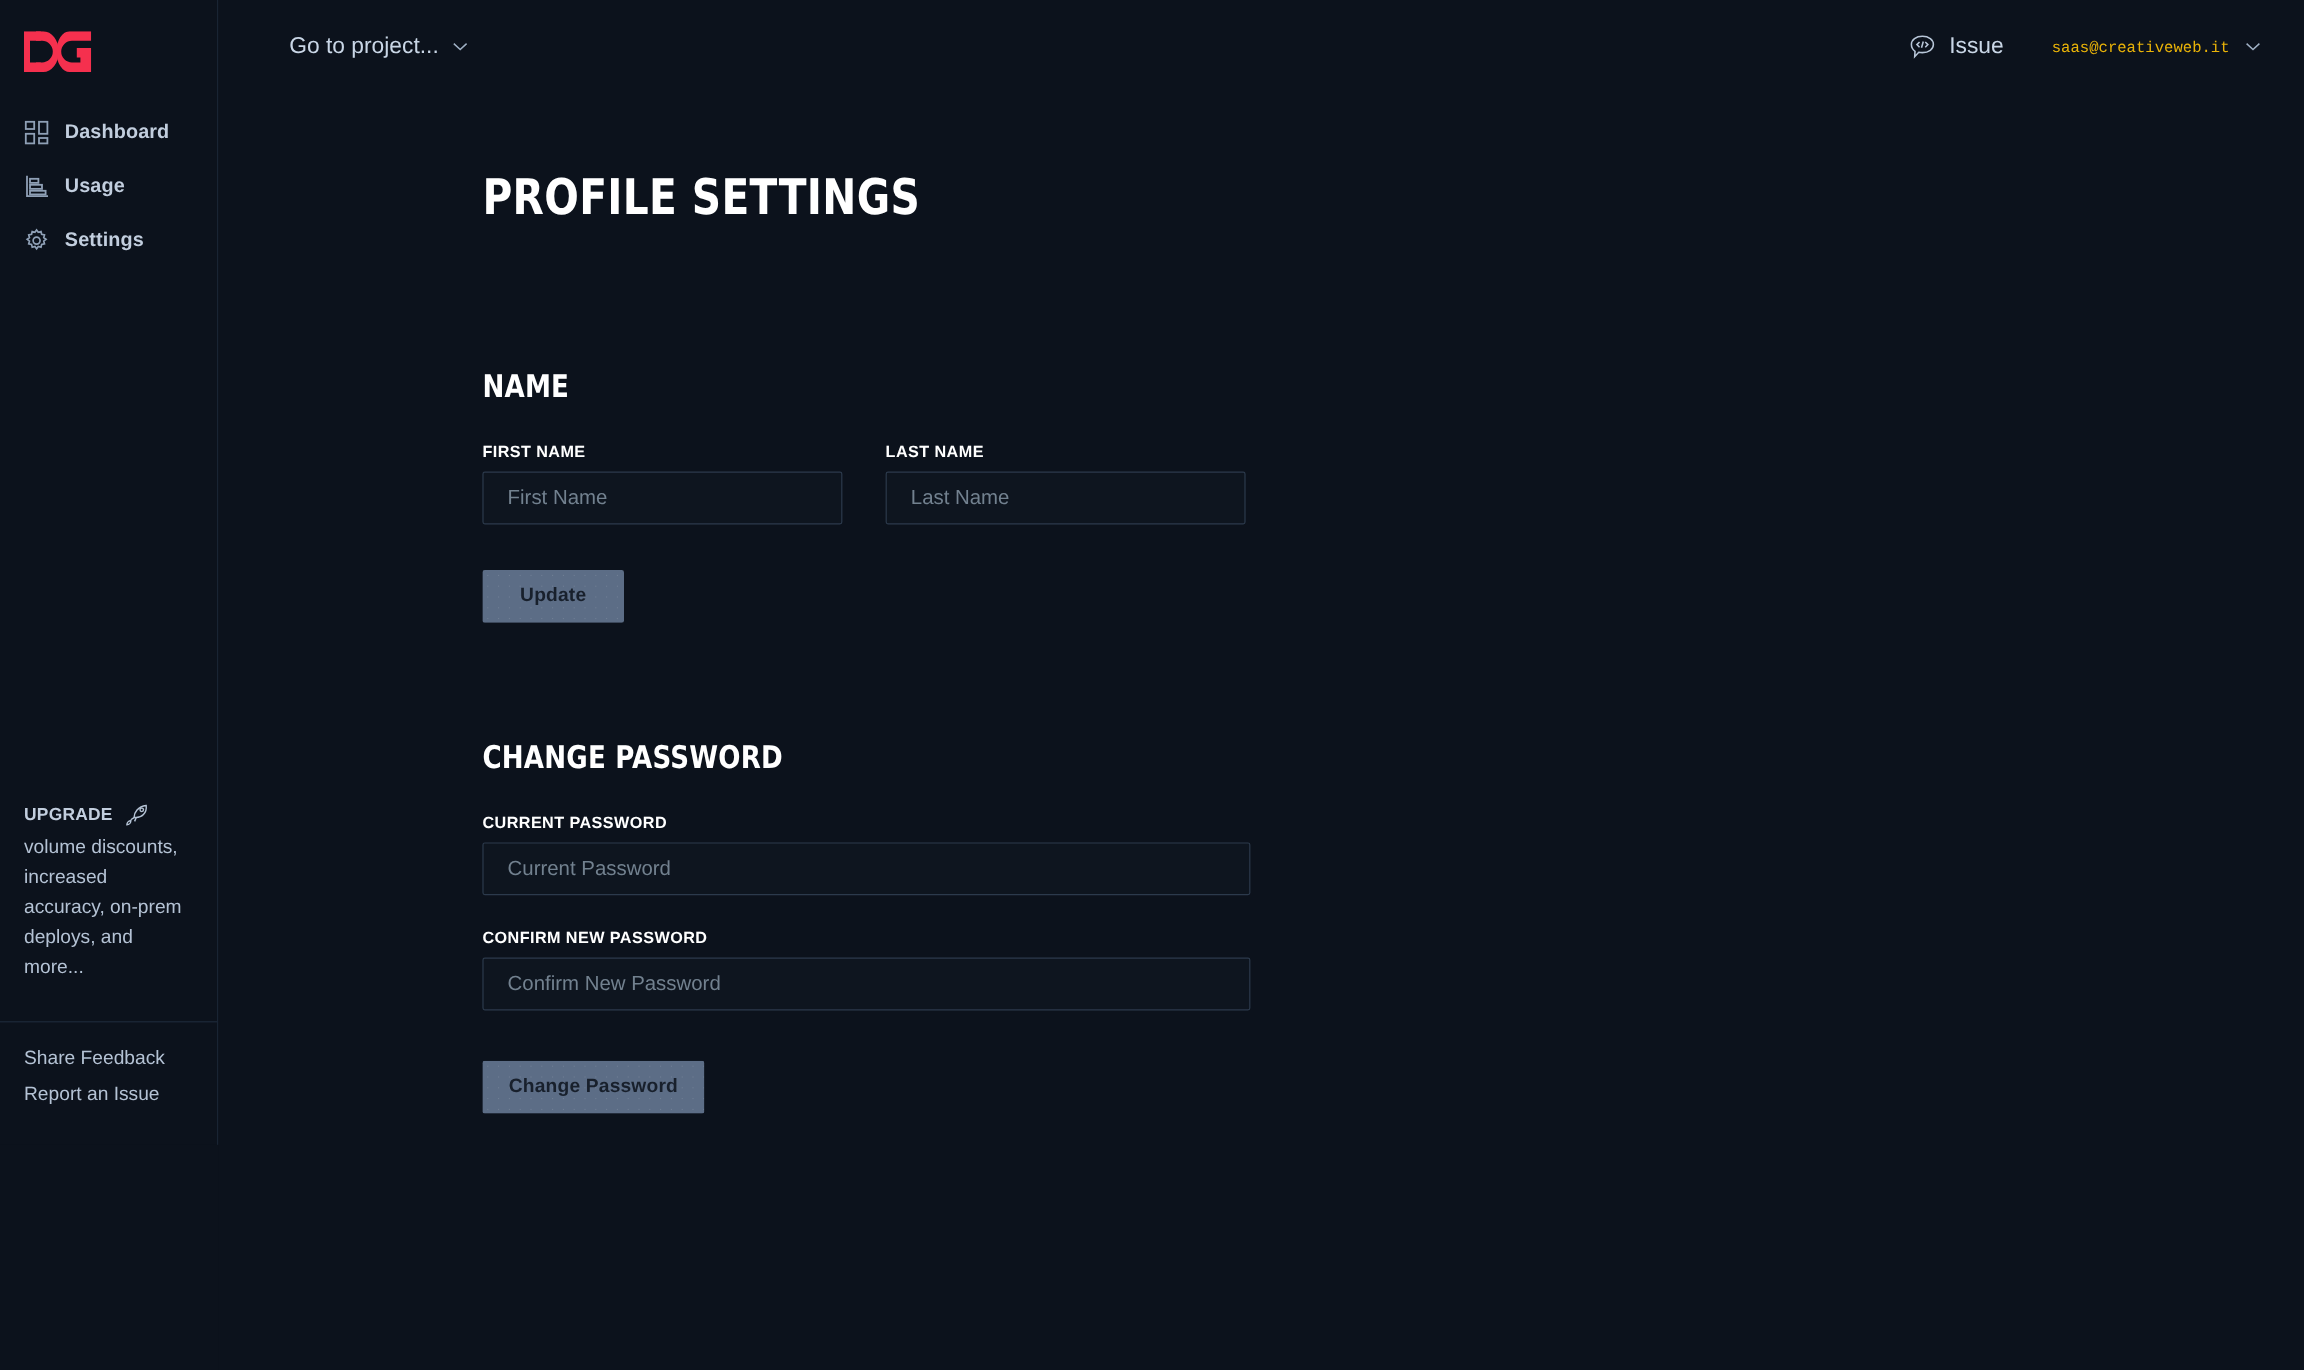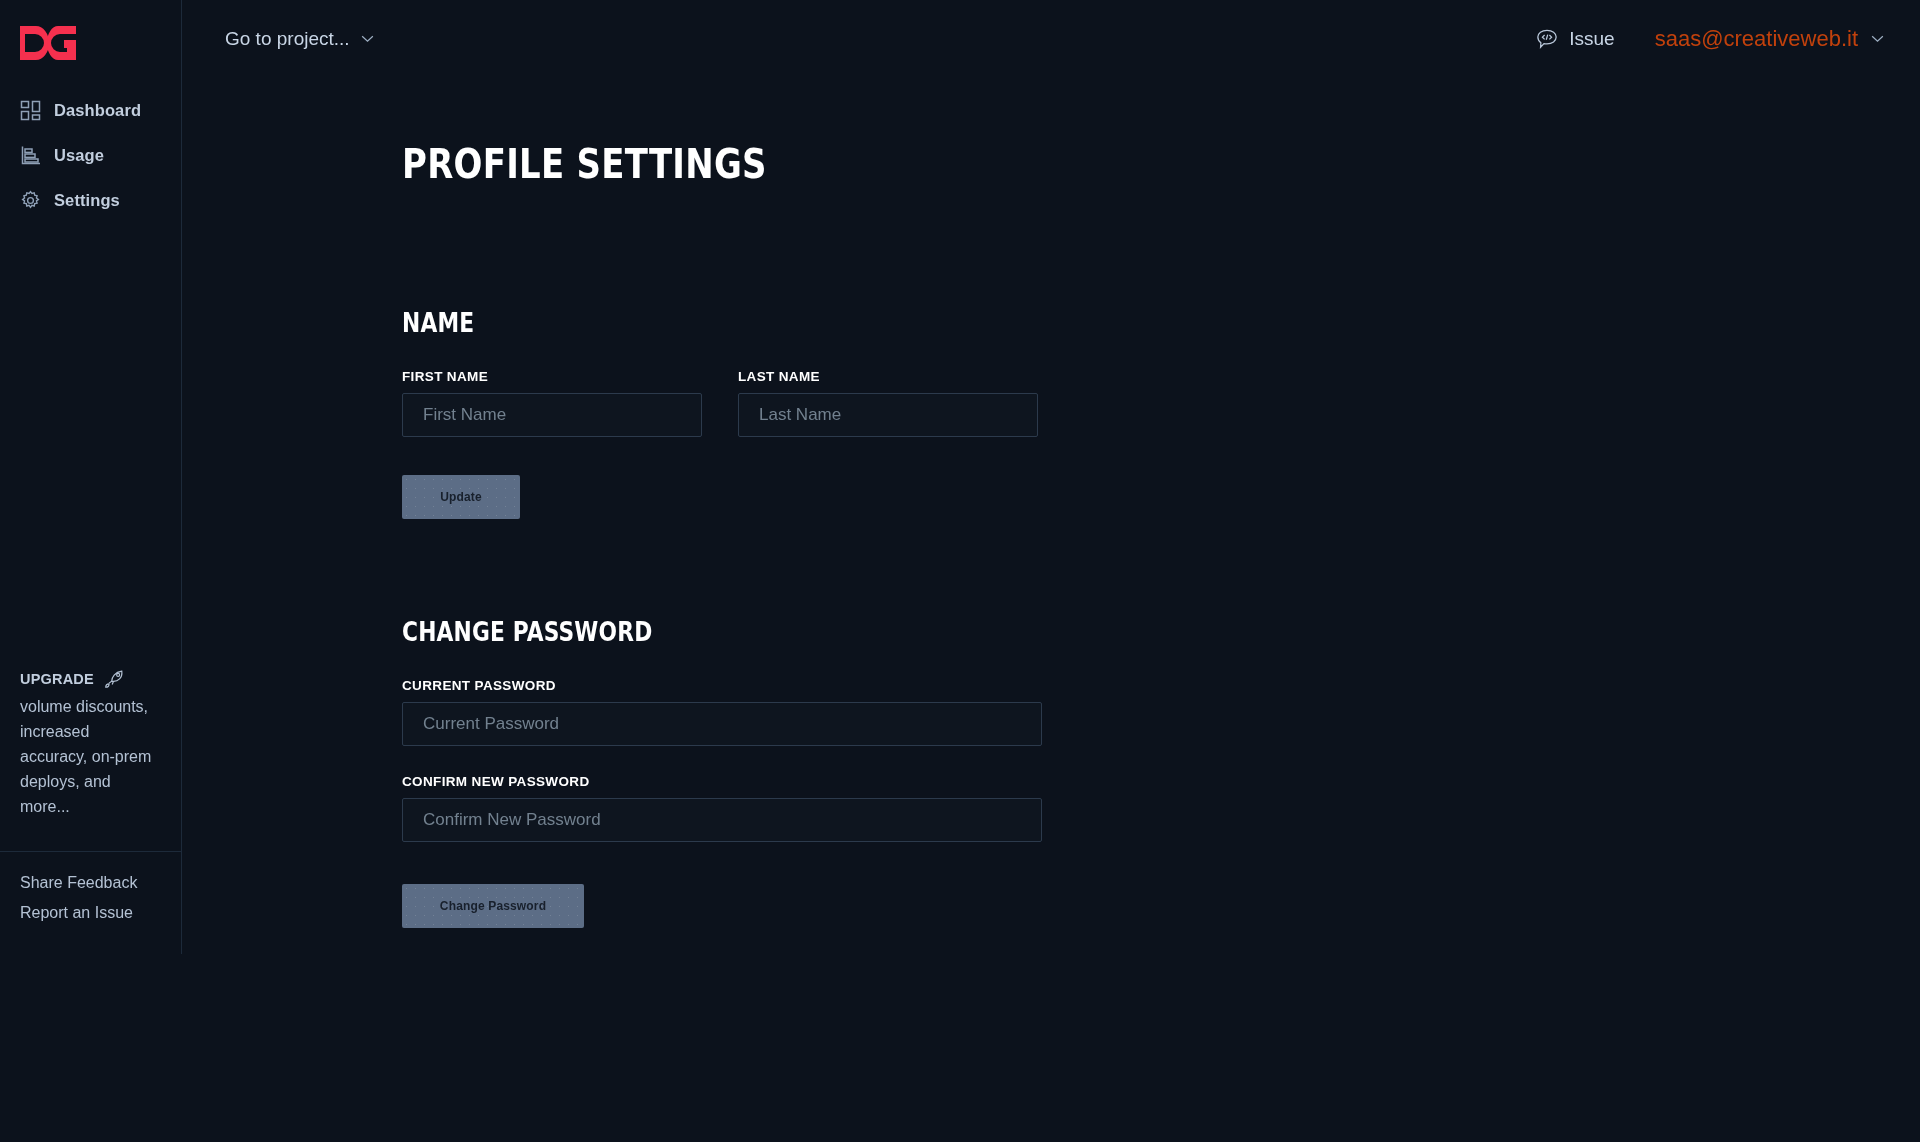--- a/index.html
+++ b/index.html
@@ -111,20 +111,21 @@
   .project-select {
     display: flex;
     align-items: center;
     gap: 11px;
     cursor: pointer;
     margin-left: 3px;
   }
   .project-select .ps-label {
     font-size: 19px;
     color: #c9d6e6;
+    margin-left: 16px;
   }
   .chev {
     width: 13px; height: 8px; display: block;
   }
   .topbar-right {
     margin-left: auto;
     display: flex;
     align-items: center;
     gap: 40px;
   }
@@ -140,22 +141,23 @@
     color: #c9d6e6;
   }
   .docs-icon { width: 22px; height: 22px; display: block; }
   .account {
     display: flex;
     align-items: center;
     gap: 13px;
     cursor: pointer;
   }
   .account .acct-label {
-    font-size: 22px;
-    color: #c2410c;
+    font-size: 13px;
+    color: #eab308;
+    font-family: Liberation Mono, monospace;
   }
 
   .content { padding: 0 40px 0 40px; }
 
   .page-title {
     font-family: "DejaVu Sans Condensed", "Liberation Sans Narrow", "Liberation Sans", sans-serif;
     font-size: 41px;
     font-weight: bold;
     color: #ffffff;
     letter-spacing: 0.3px;
@@ -208,21 +210,21 @@
   .field-lg { width: 640px; margin-top: 28px; }
 
   .btn {
     border: none;
     border-radius: 2px;
     background-color: #5c6d86;
     background-image:
       radial-gradient(circle, rgba(255,255,255,0.14) 0.6px, transparent 0.7px);
     background-size: 9px 9px;
     color: #18202c;
-    font-size: 12px;
+    font-size: 16px;
     font-weight: bold;
     font-family: "Liberation Sans", sans-serif;
     height: 44px;
     padding: 0 22px;
     cursor: pointer;
     letter-spacing: 0.15px;
   }
   .btn-update { margin-top: 38px; min-width: 118px; }
   .btn-changepw { margin-top: 42px; min-width: 182px; }
 </style>

